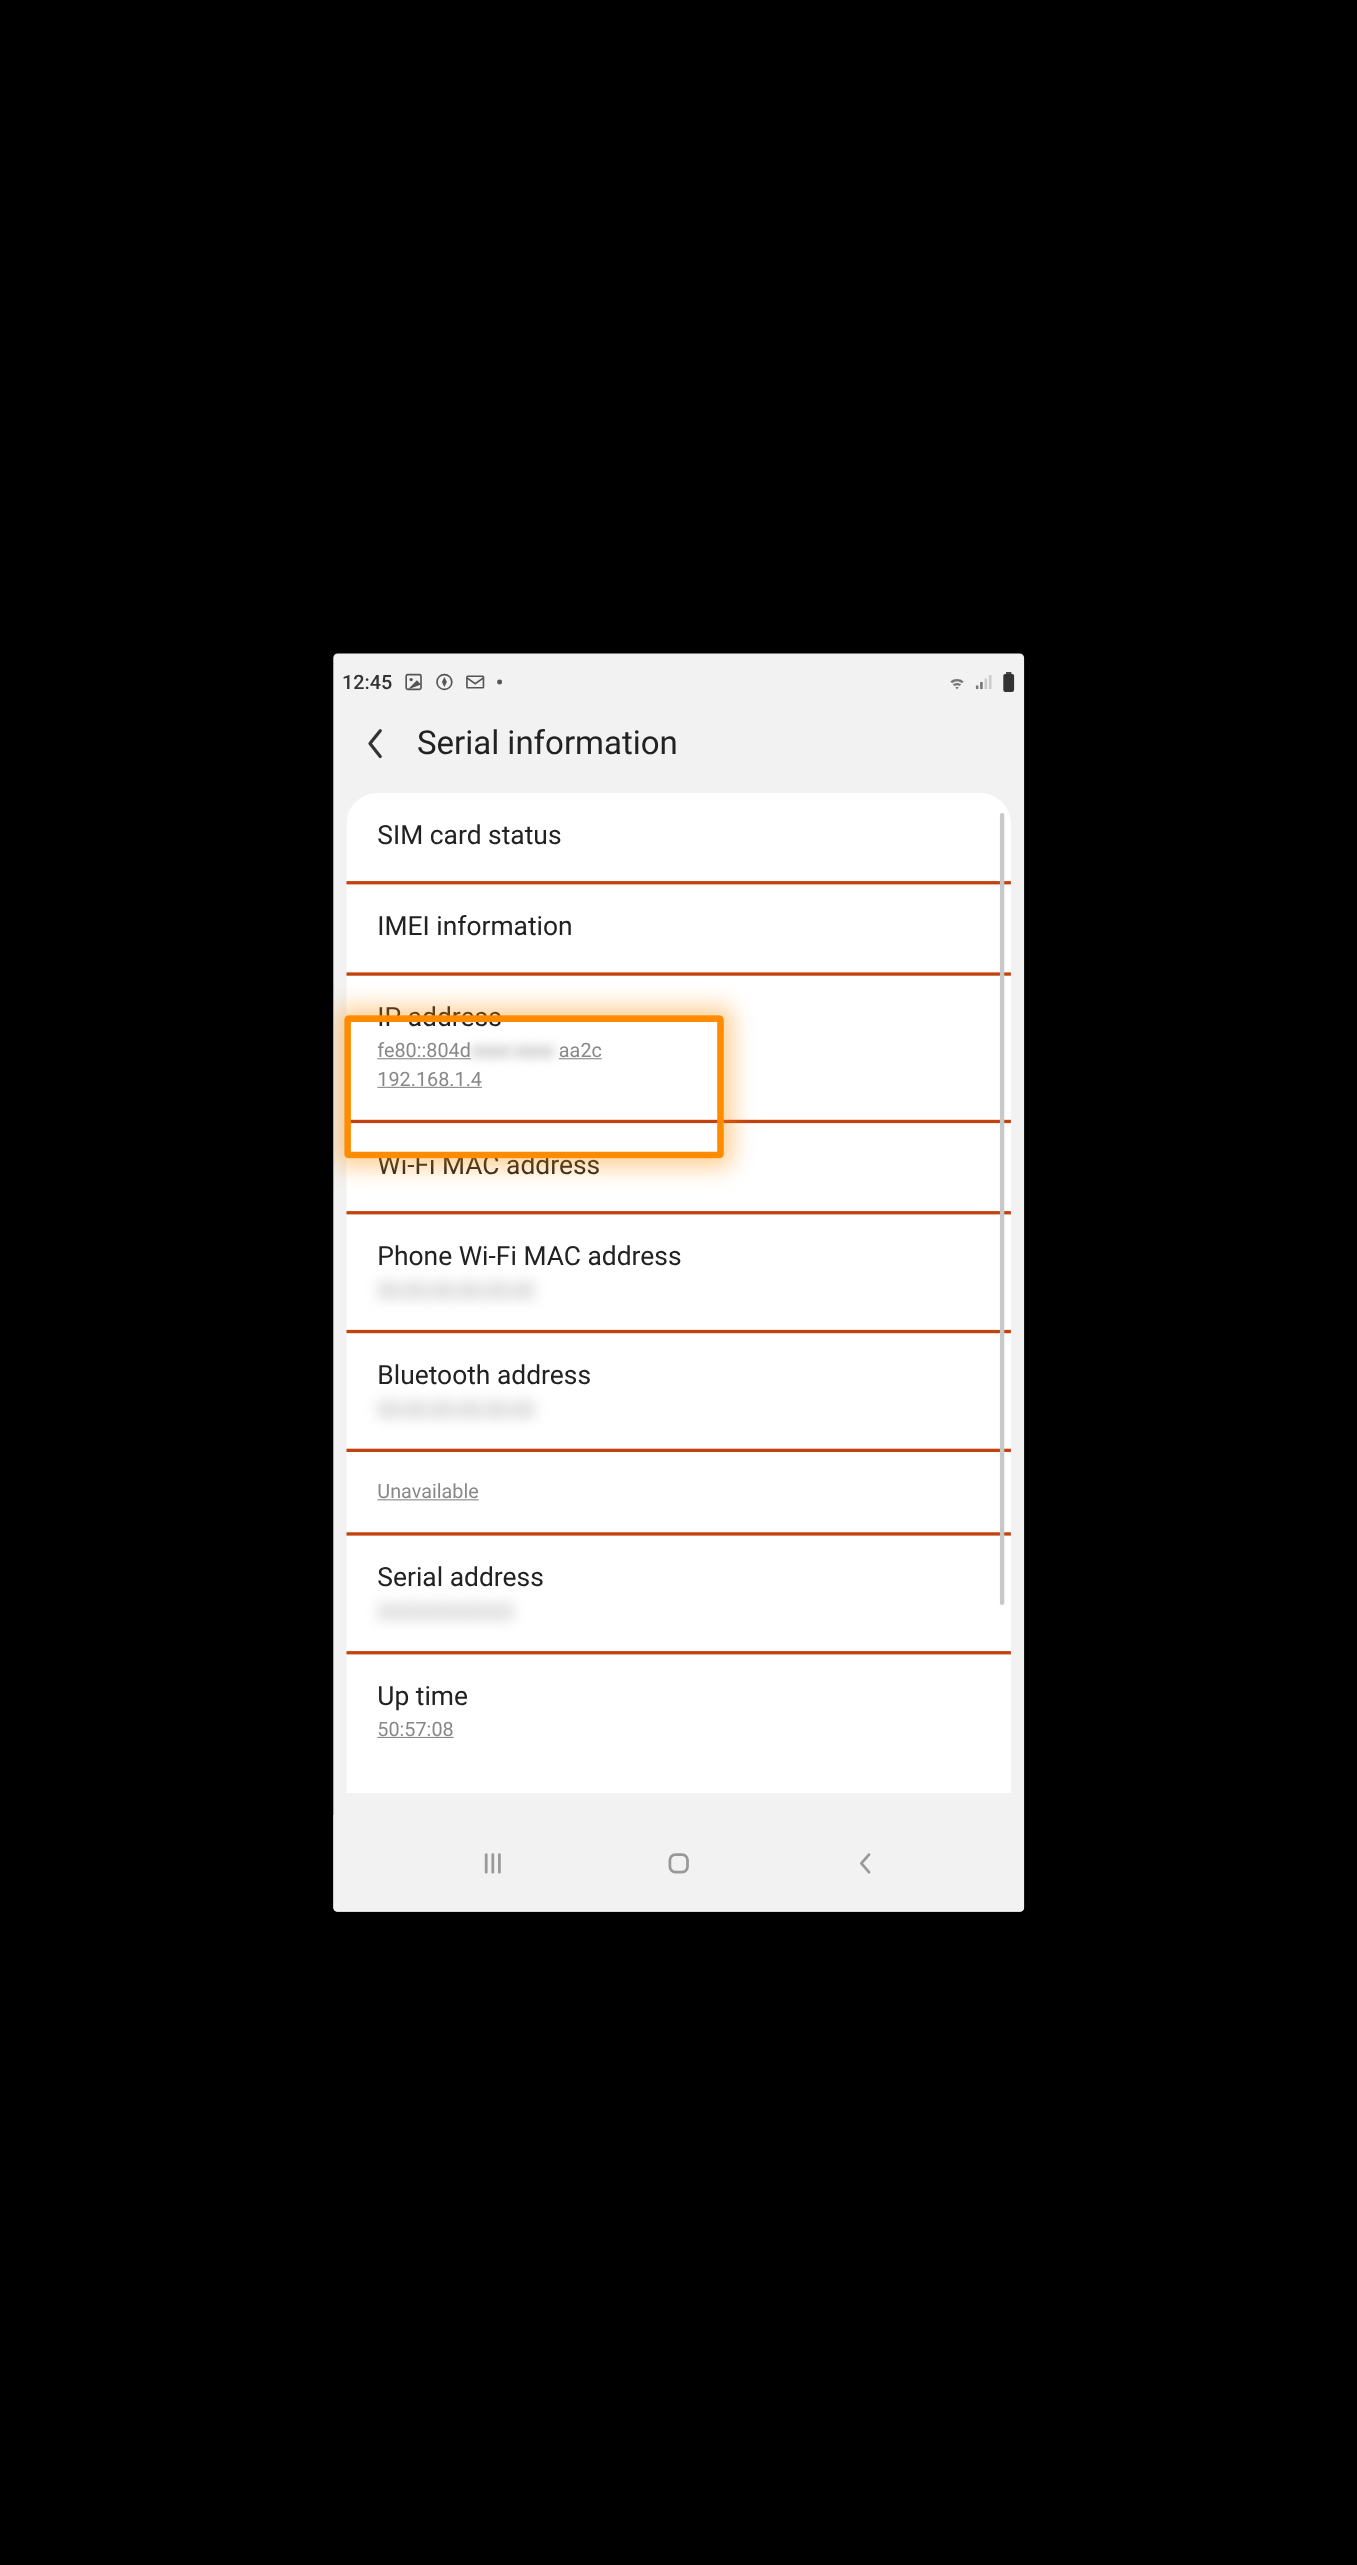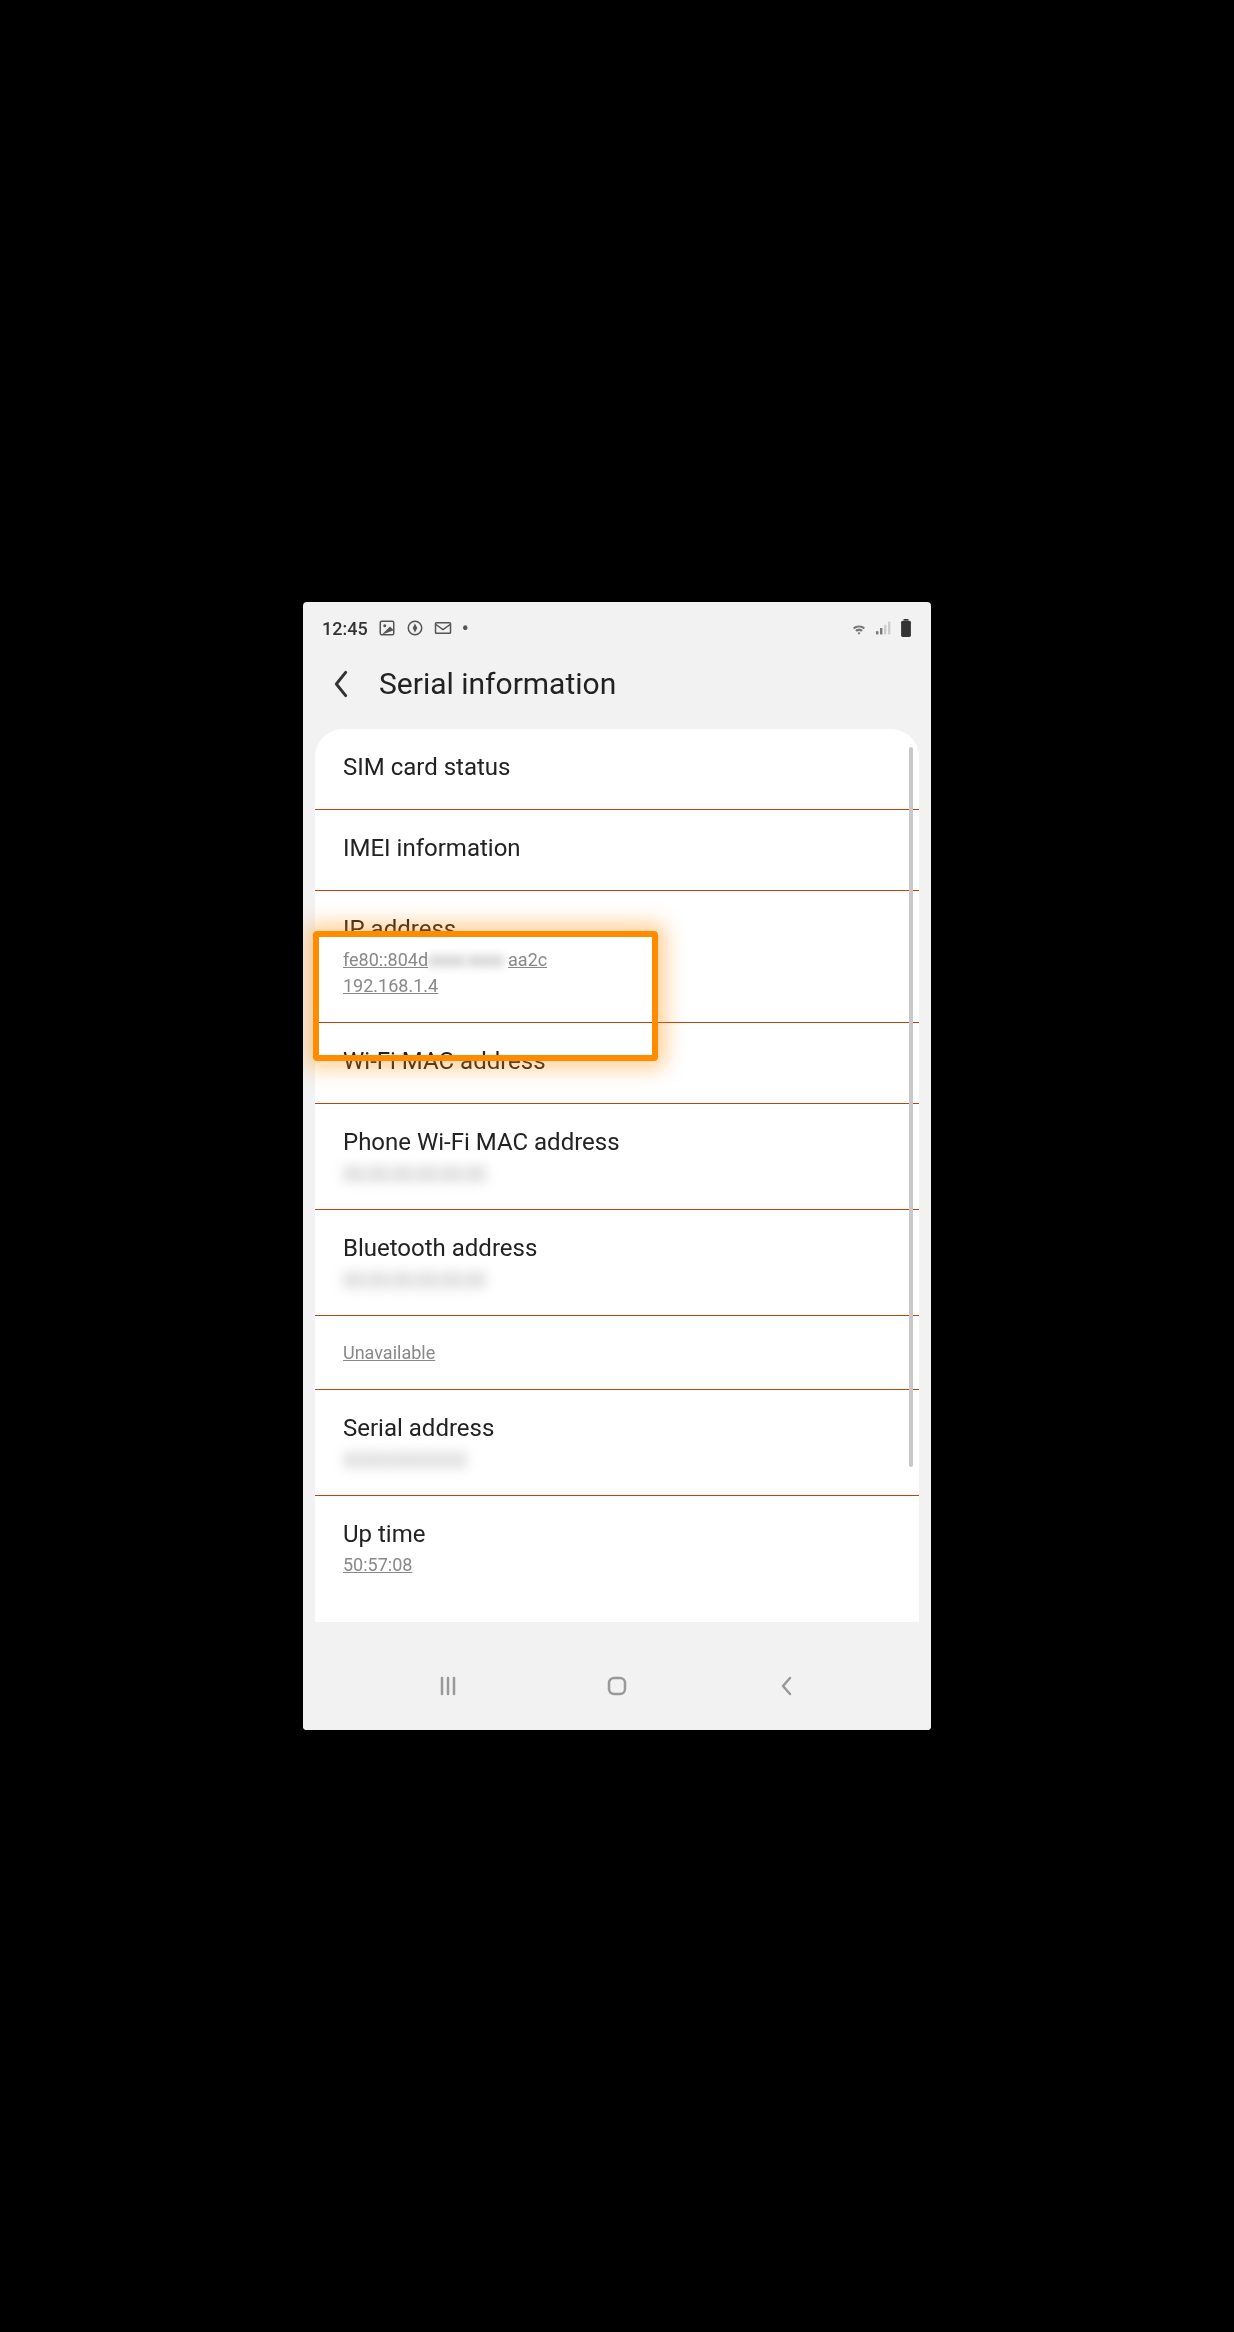--- a/index.html
+++ b/index.html
@@ -21,21 +21,21 @@
       background: #f2f2f2;
       border-radius: 4px;
       overflow: hidden;
       box-shadow: 0 8px 24px rgba(0,0,0,0.3);
       position: relative;
     }
     .status-bar {
       display: flex;
       justify-content: space-between;
       align-items: center;
-      padding: 14px 19px 8px;
+      padding: 14px 8px 8px;
       font-size: 18px;
       color: #333;
       font-weight: 500;
     }
     .status-left {
       display: flex;
       align-items: center;
       gap: 10px;
     }
     .status-right {
@@ -77,21 +77,21 @@
       position: absolute;
       right: 6px;
       top: 18px;
       width: 4px;
       height: 720px;
       background: #c8c8c8;
       border-radius: 2px;
     }
     .list-item {
       padding: 24px 28px;
-      border-bottom: 1px solid #c2410c;
+      border-bottom: 3px solid #c2410c;
       cursor: pointer;
     }
     .list-item:first-child {
       padding-top: 30px;
     }
     .list-item:last-child {
       border-bottom: none;
     }
     .item-title {
       font-size: 24px;

